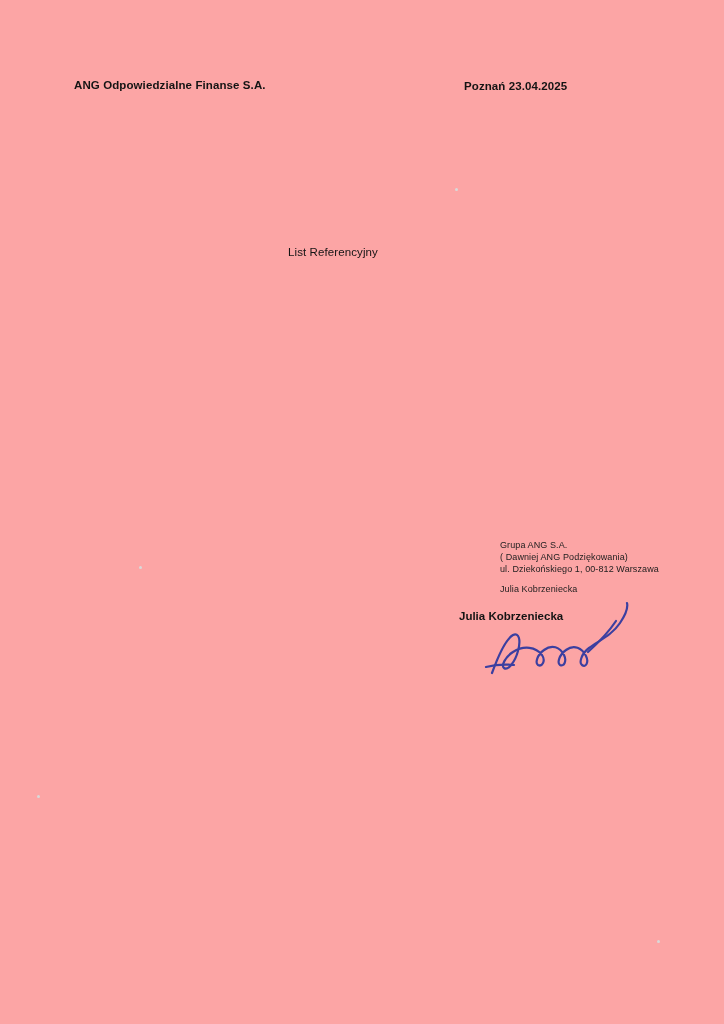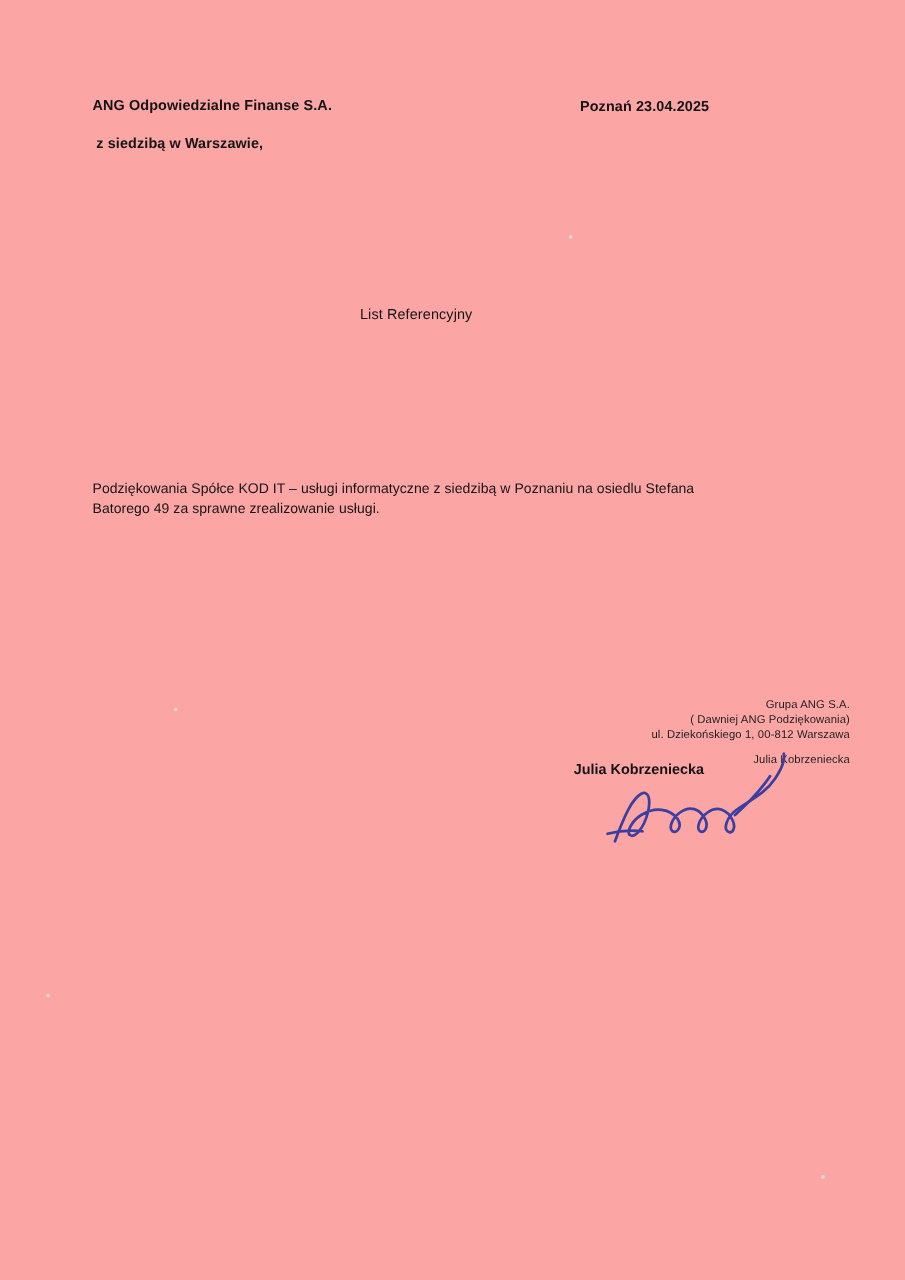--- a/index.html
+++ b/index.html
@@ -67,23 +67,23 @@
   .body-text p {
     margin: 0 0 22px 0;
     font-size: 11.2px;
     line-height: 1.45;
     color: #141414;
     letter-spacing: 0.05px;
   }
   .stamp {
     position: absolute;
     left: 500px;
-    top: 557px;
+    top: 539px;
     width: 180px;
-    text-align: right;
+    text-align: left;
     color: #1d1d1d;
   }
   .stamp div {
     font-size: 9px;
     line-height: 1.35;
     letter-spacing: 0.1px;
   }
   .stamp-name {
     margin-top: 8px;
     font-size: 8.5px;
@@ -110,29 +110,27 @@
 
 <div class="page">
 
   <span class="speckle" style="left:455px; top:188px; width:3px; height:3px;"></span>
   <span class="speckle" style="left:139px; top:566px; width:3px; height:3px;"></span>
   <span class="speckle" style="left:37px; top:795px; width:3px; height:3px;"></span>
   <span class="speckle" style="left:657px; top:940px; width:3px; height:3px;"></span>
 
   <div class="letterhead">
     <div>ANG Odpowiedzialne Finanse S.A.</div>
-    <div>z siedzibą w Warszawie,</div>
   </div>
 
   <div class="place-date">Poznań 23.04.2025</div>
 
   <div class="doc-title">List Referencyjny</div>
 
   <div class="body-text">
-    <p>Podziękowania  Spółce KOD IT – usługi informatyczne  z siedzibą w Poznaniu na osiedlu Stefana Batorego 49 za sprawne zrealizowanie usługi.</p>
   </div>
 
   <div class="stamp">
     <div>Grupa ANG S.A.</div>
     <div>( Dawniej ANG Podziękowania)</div>
     <div>ul. Dziekońskiego 1, 00-812 Warszawa</div>
     <div class="stamp-name">Julia Kobrzeniecka</div>
   </div>
 
   <div class="signer-name">Julia Kobrzeniecka</div>

